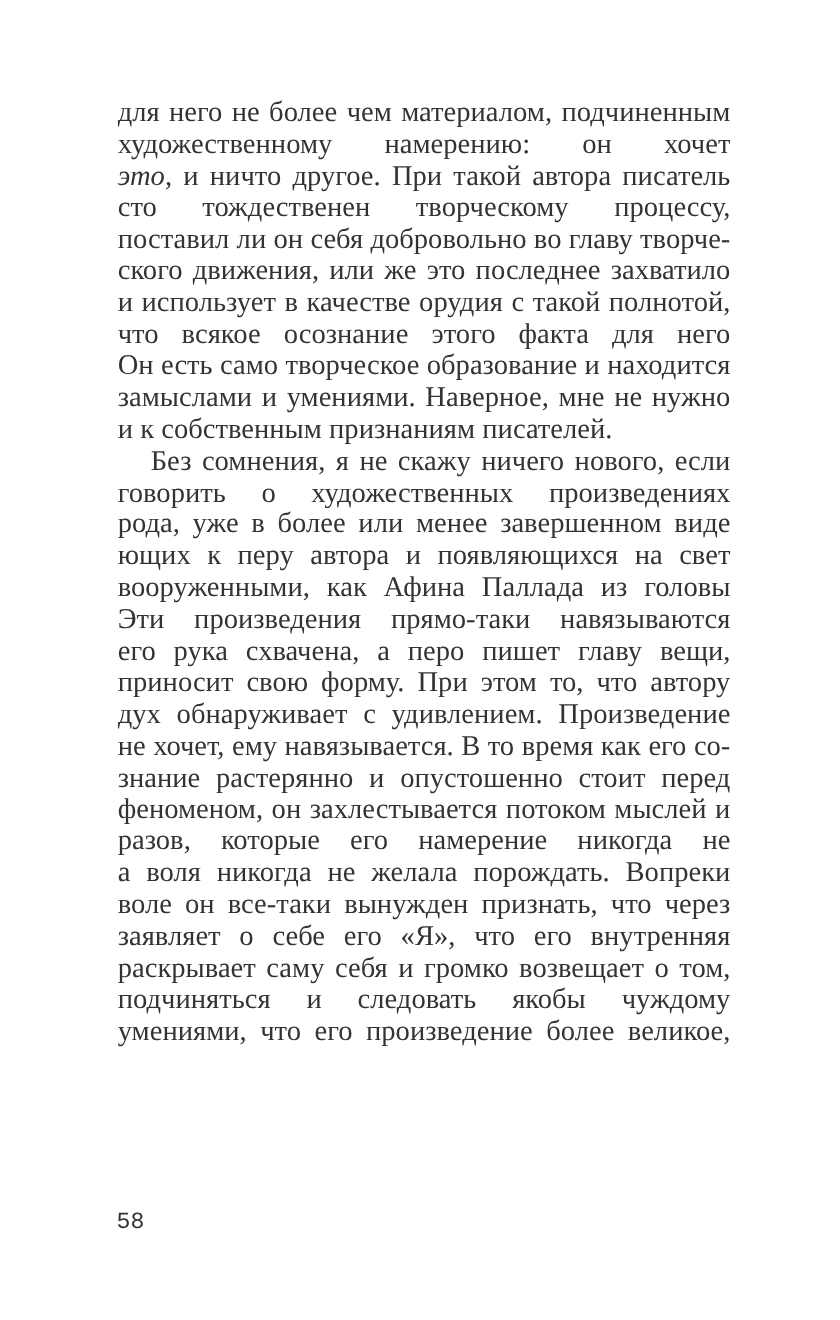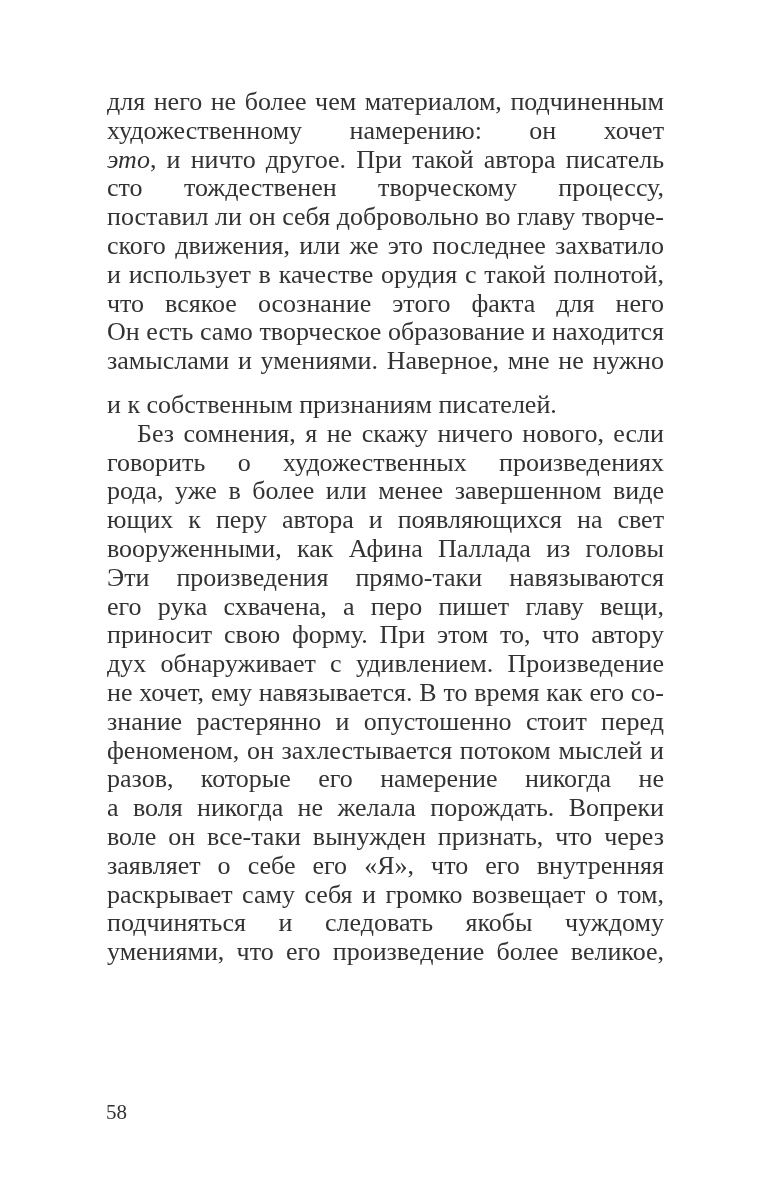--- a/index.html
+++ b/index.html
@@ -26,33 +26,32 @@
     line-height: 28.8px;
     color: #333333;
     text-align: justify;
     text-align-last: justify;
     white-space: normal;
     height: 28.8px;
     overflow: hidden;
   }
   .line.para-end {
     text-align-last: left;
-    margin-top: 15px;
   }
   .line.indent {
     text-indent: 30px;
   }
   .it {
     font-style: italic;
   }
   .page-number {
     position: absolute;
     left: 106px;
     top: 1100px;
-    font-family: Liberation Serif, serif;
+    font-family: Liberation Mono, monospace;
     font-size: 21px;
     color: #333333;
   }
 </style>
 </head>
 <body>
 
 <div class="book-page">
   <div class="textblock">
 

